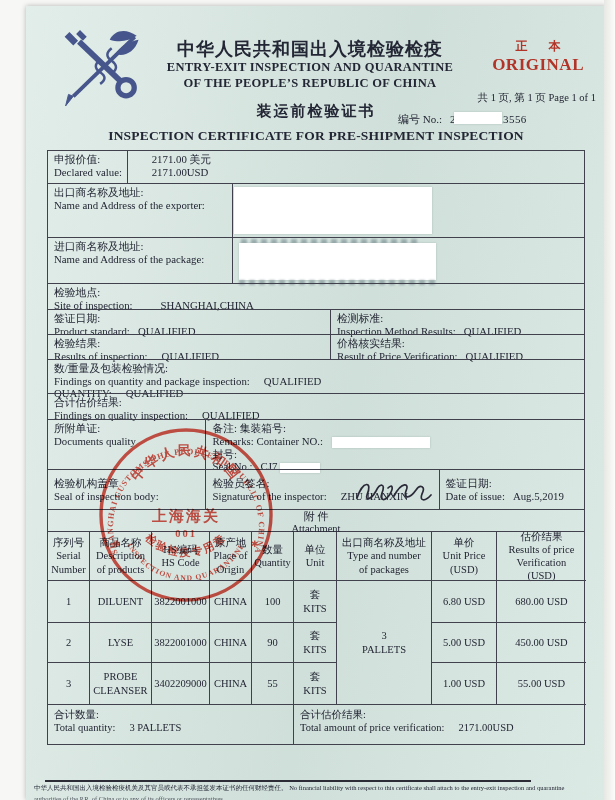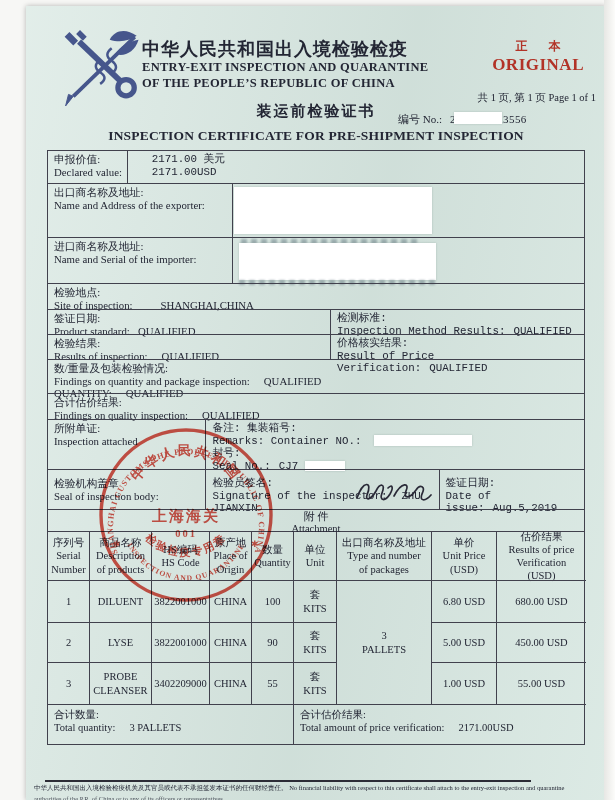--- a/index.html
+++ b/index.html
@@ -11,39 +11,39 @@
   body{background:#f7f7f5;font-family:"Liberation Serif","DejaVu Serif",serif;color:var(--ink);}
   .scan{position:relative;width:615px;height:800px;}
   .scan::after{content:"";position:absolute;right:0;top:0;width:11px;height:100%;
     background:linear-gradient(90deg,#e7e7e4,#fcfcfa);}
   .paper{position:absolute;left:26px;top:6px;width:580px;height:794px;overflow:hidden;
     background:var(--paper);
     background-image:linear-gradient(100deg,rgba(255,255,255,.28),rgba(0,0,0,.035) 55%,rgba(255,255,255,.12));
     box-shadow:0 0 5px rgba(0,0,0,.28);}
   
   .hdr-logo{position:absolute;left:30px;top:20px;width:96px;height:84px;}
-  .hdr-center{position:absolute;left:116px;top:32px;width:352px;}
+  .hdr-center{position:absolute;left:108px;top:32px;width:352px;text-align:center;}
   .org-cn{font-size:18px;font-weight:bold;letter-spacing:1px;line-height:22px;}
   .org-en{font-size:12.5px;font-weight:bold;letter-spacing:.3px;line-height:15.5px;}
   .copy-block{position:absolute;right:22px;top:32px;text-align:center;color:var(--accent-red);}
   .copy-cn{font-size:12px;font-weight:bold;letter-spacing:9px;padding-left:9px;}
   .copy-en{font-size:17px;font-weight:bold;letter-spacing:.5px;}
   .pagination{position:absolute;right:10px;top:85px;font-size:10.5px;}
   .title-cn{position:absolute;left:0;top:96px;width:100%;text-align:center;
     font-size:15px;font-weight:bold;letter-spacing:2px;}
   .no-line{position:absolute;left:372px;top:106px;font-size:11px;white-space:nowrap;}
   .no-val{margin-left:8px;letter-spacing:.4px;}
   .title-en{position:absolute;left:0;top:122px;width:100%;text-align:center;
     font-size:13.5px;font-weight:bold;letter-spacing:.2px;}
   
   .mt{position:absolute;left:21px;top:144px;width:538px;border:1.6px solid var(--line);font-size:10.8px;line-height:1.18;}
   .row{display:flex;position:relative;border-top:1px solid var(--line);}
   .row.first{border-top:none;}
   .cell{position:relative;padding:2px 4px 0 6px;}
-  .cell+.cell{border-left:1px solid var(--line);font-family:Liberation Mono, monospace;}
+  .cell+.cell{border-left:1px solid var(--line);}
   .gap8{margin-left:8px;} .gap14{margin-left:14px;} .gap28{margin-left:28px;}
   .pre{white-space:pre-line;}
   
   .redact{background:#fff;box-shadow:0 0 2px rgba(60,80,75,.25);display:inline-block;vertical-align:middle;}
   .redact-no{position:absolute;left:428px;top:106px;width:48px;height:12px;}
   .redact-abs{position:absolute;}
   .smudge{position:absolute;height:5px;opacity:.45;filter:blur(1px);
     background:repeating-linear-gradient(90deg,#5a6e78 0 6px,transparent 6px 10px);}
   
   .attach-grid{display:grid;grid-template-columns:41px 62px 58px 42px 42px 43px 95px 65px 89.8px;
@@ -121,21 +121,21 @@
           <div>Name and Address of the exporter:</div>
         </div>
         <div class="cell" style="width:353px">
           <span class="redact redact-abs" style="left:1px;top:3px;width:198px;height:47px"></span>
         </div>
       </div>
 
       <div class="row" style="height:46px">
         <div class="cell" style="width:185px">
           <div>进口商名称及地址:</div>
-          <div>Name and Serial of the importer:</div>
+          <div>Name and Address of the package:</div>
         </div>
         <div class="cell" style="width:353px">
           <span class="smudge" style="left:8px;top:1px;width:180px"></span>
           <span class="redact redact-abs" style="left:6px;top:5px;width:197px;height:37px"></span>
           <span class="smudge" style="left:6px;top:42px;width:200px"></span>
         </div>
       </div>
 
       <div class="row" style="height:26px">
         <div class="cell" style="width:538px">
@@ -177,21 +177,21 @@
       <div class="row" style="height:26px">
         <div class="cell" style="width:538px">
           <div>合计估价结果:</div>
           <div><span>Findings on quality inspection:</span><span class="gap14">QUALIFIED</span></div>
         </div>
       </div>
 
       <div class="row" style="height:50px">
         <div class="cell" style="width:158px">
           <div>所附单证:</div>
-          <div>Inspection attached</div>
+          <div>Documents quality</div>
         </div>
         <div class="cell" style="width:380px">
           <div>备注: 集装箱号:</div>
           <div><span>Remarks: Container NO.:</span>
             <span class="redact" style="width:98px;height:11px;margin-left:6px"></span></div>
           <div>封号:</div>
           <div><span>Seal No.:</span><span class="gap8">CJ7</span>
             <span class="redact" style="width:40px;height:10px"></span></div>
         </div>
       </div>

